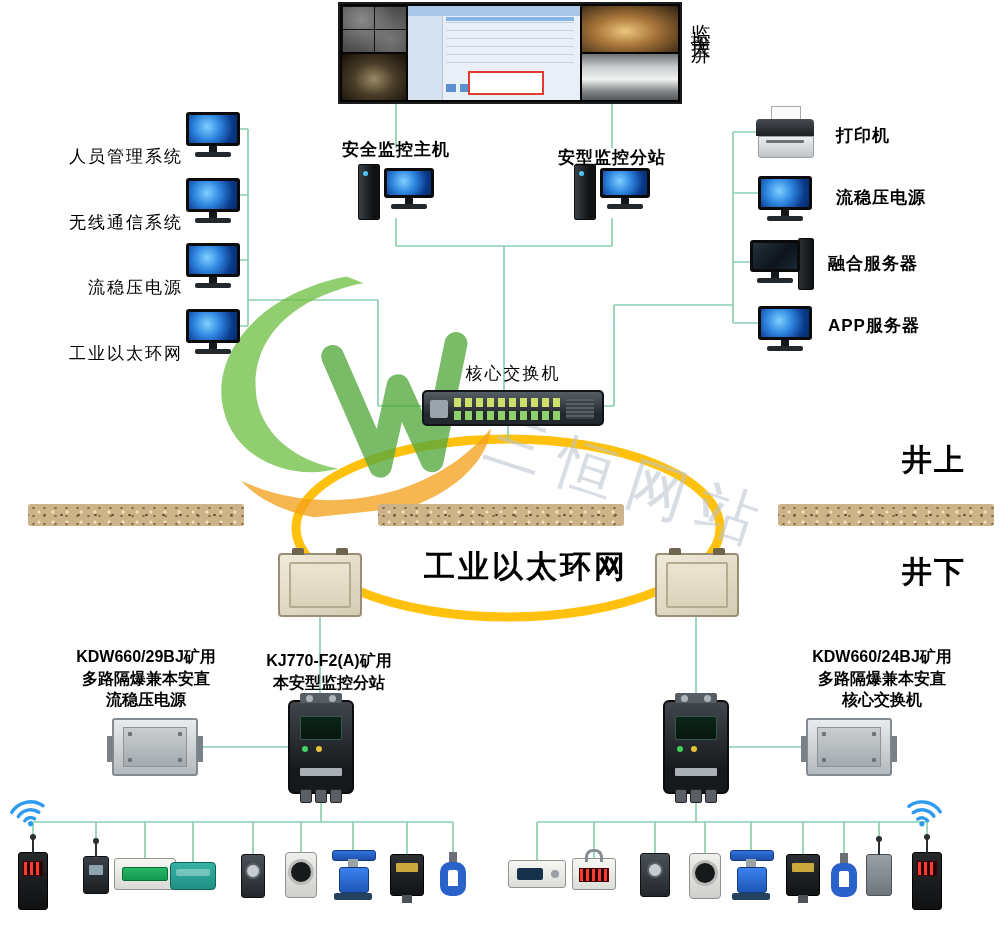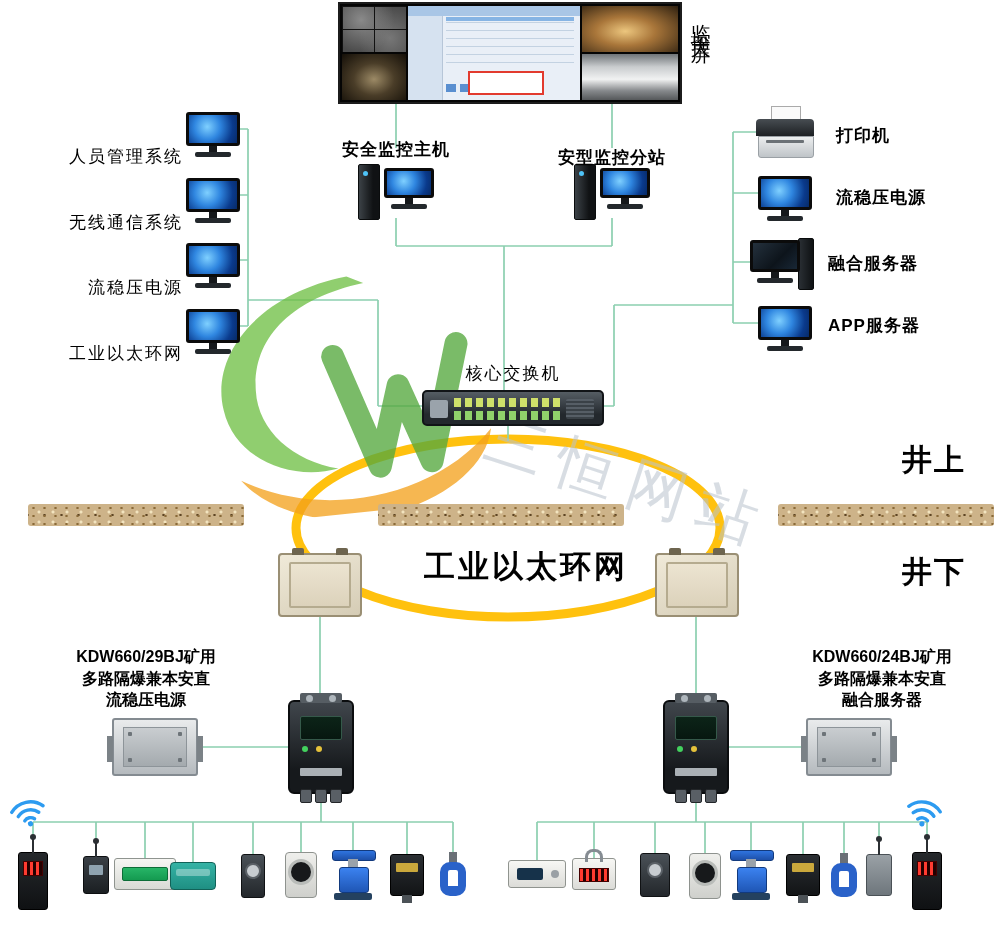--- a/index.html
+++ b/index.html
@@ -339,23 +339,25 @@
   <div class="node jbox jb-left">
     <div class="jbox-inner"></div>
   </div>
   <div class="node jbox jb-right">
     <div class="jbox-inner"></div>
   </div>
 
   <div class="label eq-label eq1">KDW660/29BJ矿用
 多路隔爆兼本安直
 流稳压电源</div>
+  <div class="label eq-label eq2">KJ770-F2(A)矿用
+本安型监控分站</div>
   <div class="label eq-label eq4">KDW660/24BJ矿用
 多路隔爆兼本安直
-融合服务器</div>
+核心交换机</div>
 
   <div class="node psu psu-left">
     <div class="psu-panel"></div>
   </div>
   <div class="node psu psu-right">
     <div class="psu-panel"></div>
   </div>
 
   <div class="node substation st-left">
     <div class="sub-top"></div>

